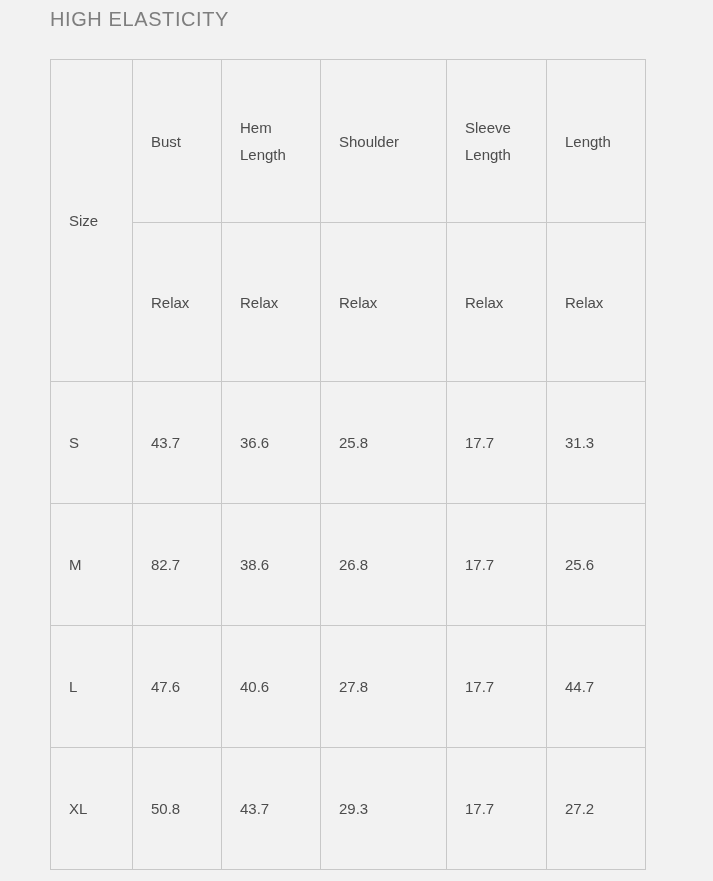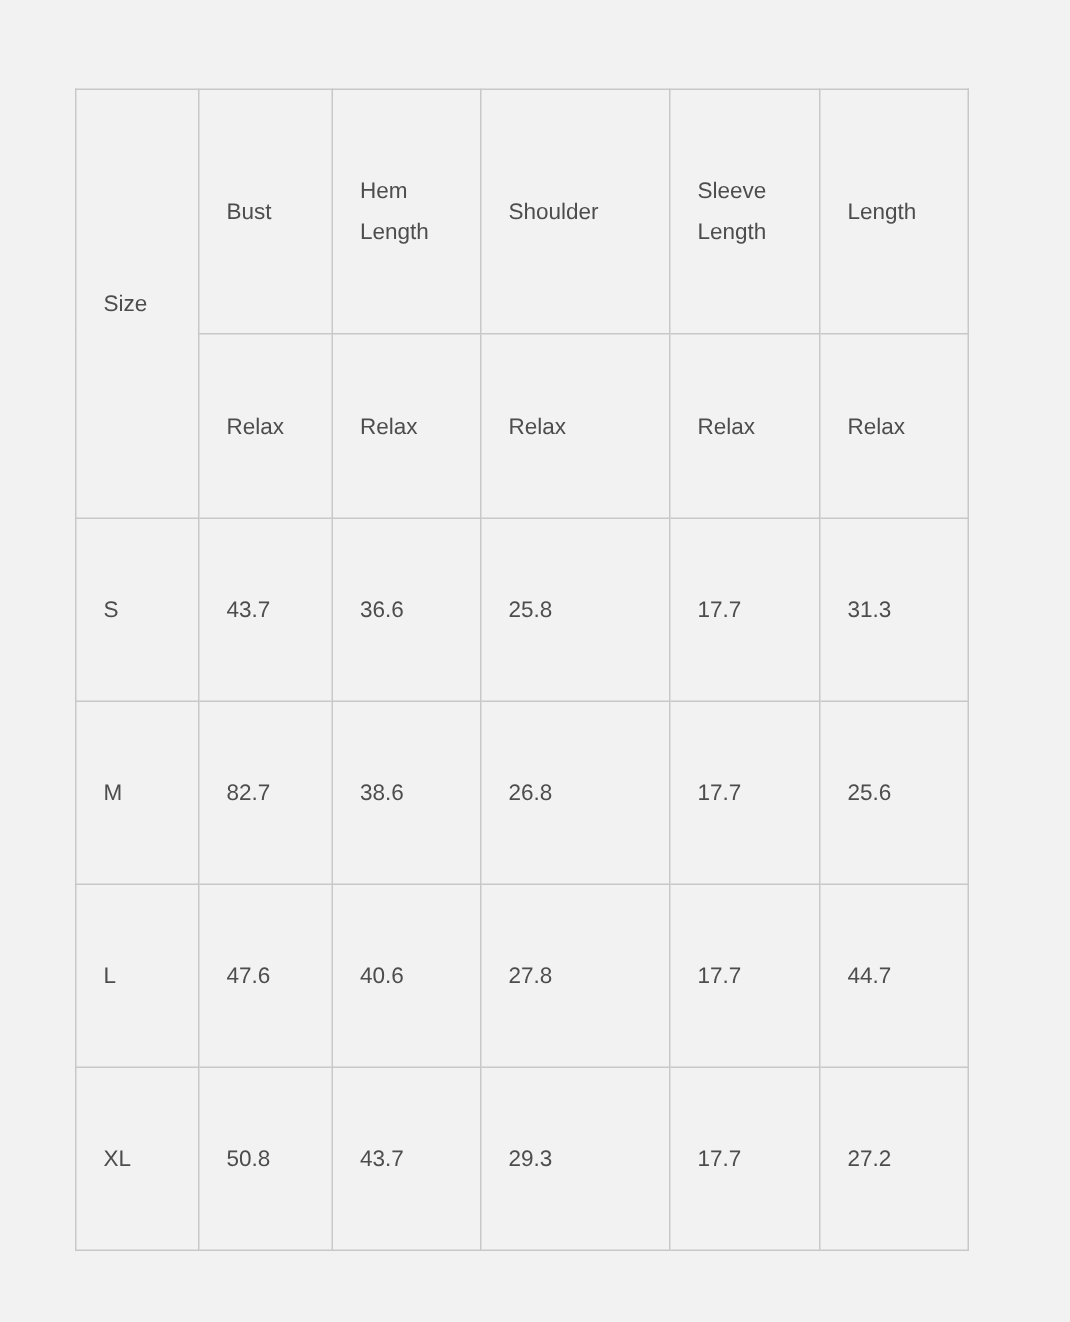--- a/index.html
+++ b/index.html
@@ -59,38 +59,39 @@
   
   .col-size     { width: 82px;  }
   .col-bust     { width: 89px;  }
   .col-hem      { width: 99px;  }
   .col-shoulder { width: 126px; }
   .col-sleeve   { width: 100px; }
   .col-length   { width: 99px;  }
 
   
   .hdr-main  { height: 163px; }
-  .hdr-sub   { height: 123px; padding-left: 32px; }
+  .hdr-sub   { height: 159px; padding-left: 32px; }
   
   .data-row  { height: 122px; }
 
   td.size-head {
     vertical-align: middle;
   }
   td.measure-head,
   td.relax-head {
     vertical-align: middle;
   }
   .hdr-line { display: block; }
 </style>
 </head>
 <body>
 
 <div id="page">
 
+  <div id="chart-title">HIGH ELASTICITY</div>
 
   <table id="size-table">
     <colgroup>
       <col class="col-size">
       <col class="col-bust">
       <col class="col-hem">
       <col class="col-shoulder">
       <col class="col-sleeve">
       <col class="col-length">
     </colgroup>

